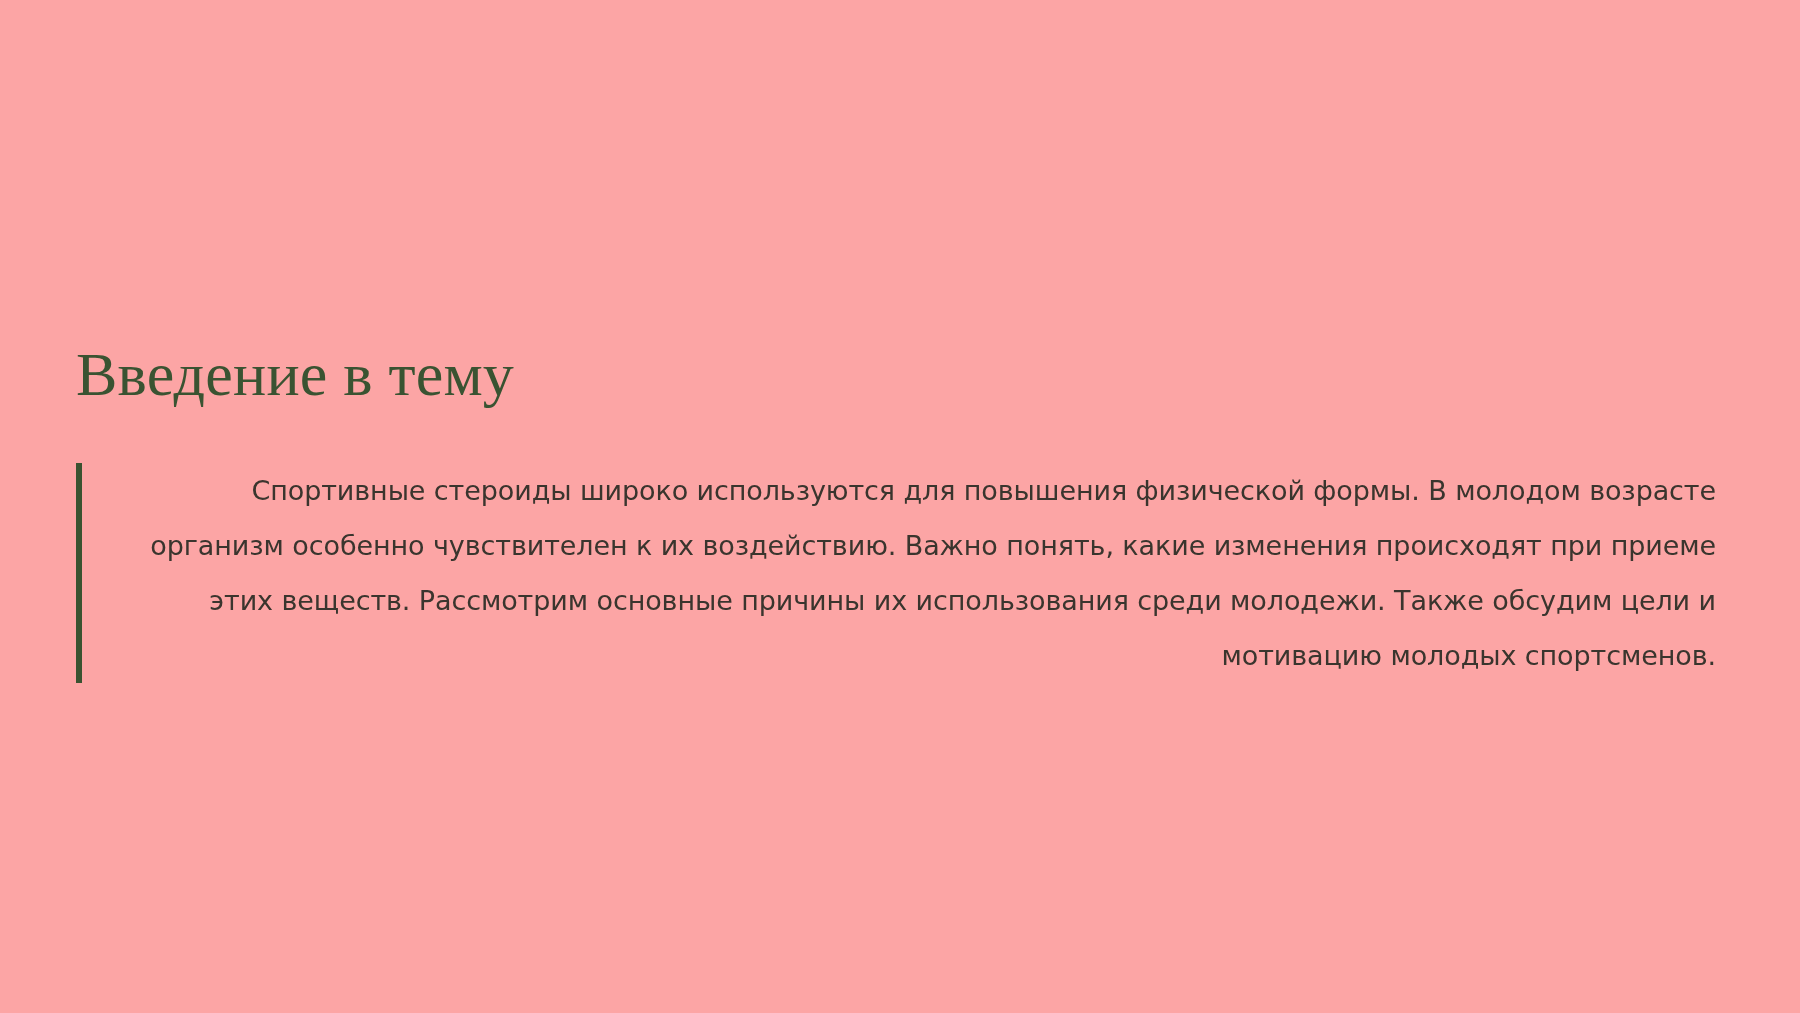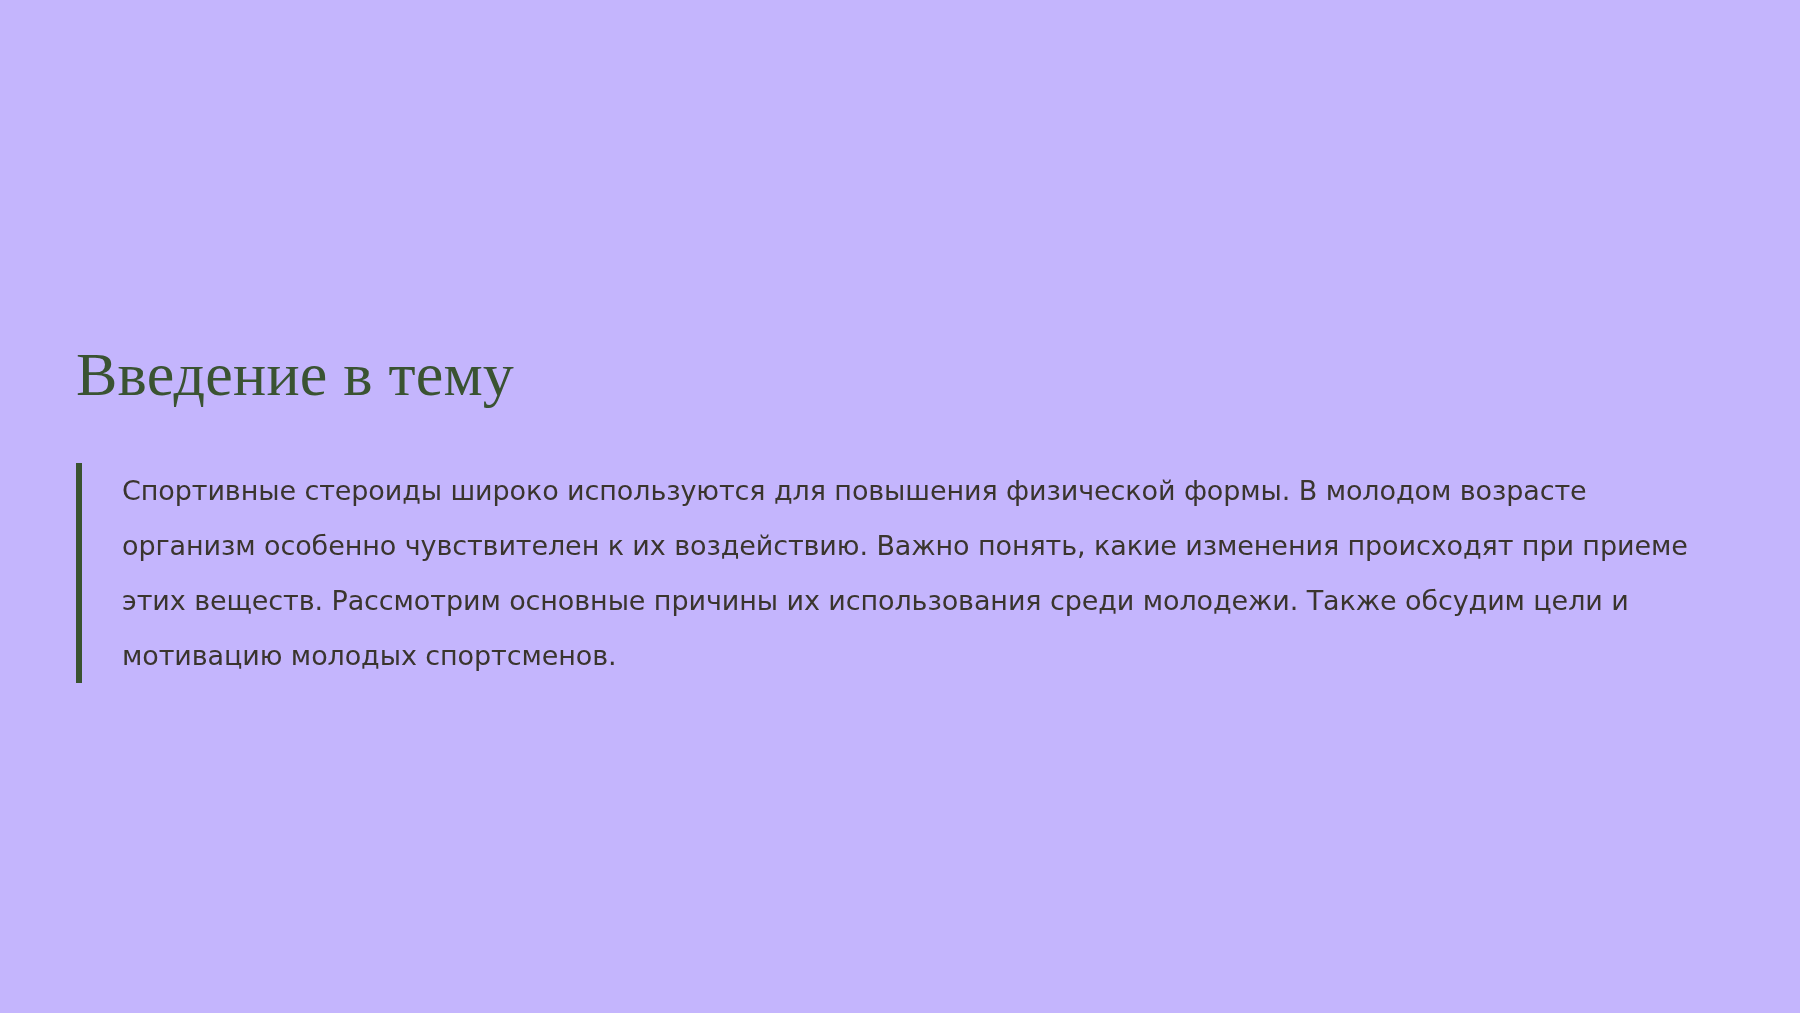--- a/index.html
+++ b/index.html
@@ -14,21 +14,21 @@
     overflow: hidden;
     background: #fdf4e7;
     font-family: "Liberation Sans", sans-serif;
     -webkit-font-smoothing: antialiased;
   }
 
   #slide {
     position: relative;
     width: 1800px;
     height: 1013px;
-    background: #c4b5fd;
+    background: #fca5a5;
     box-sizing: border-box;
   }
 
   
   .slide-title {
     position: absolute;
     left: 76px;
     top: 340px;
     margin: 0;
     padding: 0;
@@ -62,21 +62,21 @@
     flex: 1 1 auto;
     margin: 0;
     padding: 0 0 0 40px;
     font-family: "DejaVu Sans", "Liberation Sans", sans-serif;
     font-size: 27px;
     line-height: 55px;
     font-weight: 400;
     color: #3a352e;
     letter-spacing: -0.1px;
     max-width: 1600px;
-    text-align: left;
+    text-align: right;
   }
 </style>
 </head>
 <body>
 
 <div id="slide">
 
   <h1 class="slide-title">Введение в тему</h1>
 
   <div class="body-block">

